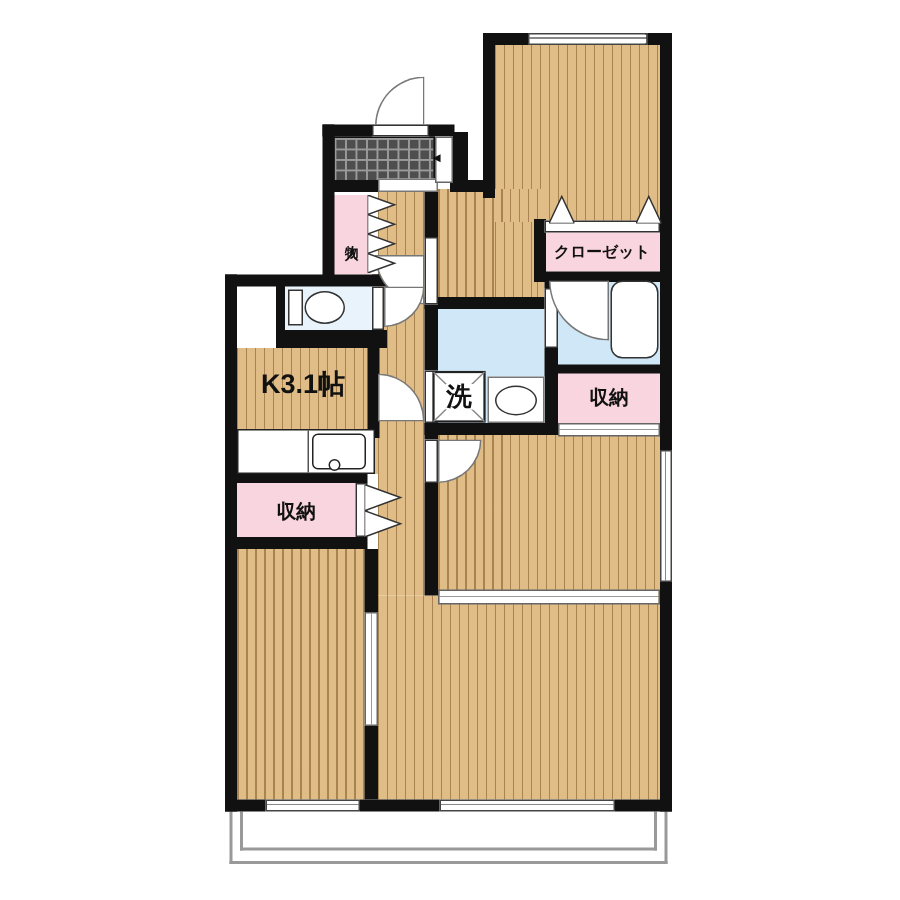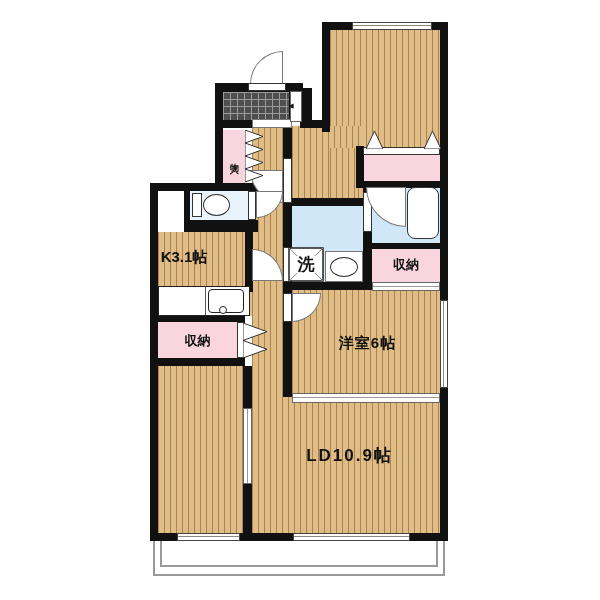--- a/index.html
+++ b/index.html
@@ -160,20 +160,19 @@
   </div>
 
   <div class="abs fix" style="left:325px;top:251px;width:38px;height:31px;border-width:1px;border-color:#777;"></div>
   <div class="abs" style="left:330px;top:257px;width:28px;height:20px;border:1px solid #333;border-radius:50%;background:#fff;"></div>
 
   <div class="abs" style="left:192px;top:193px;width:10px;height:24px;border:1px solid #333;background:#fff;"></div>
   <div class="abs" style="left:203px;top:194px;width:27px;height:22px;border:1px solid #333;border-radius:50%;background:#fff;"></div>
 
   <div class="abs" style="left:407px;top:187px;width:32px;height:52px;border:1.5px solid #333;border-radius:8px;background:#fff;"></div>
 
-  <div class="abs lbl" style="left:140px;top:246px;width:88px;height:20px;font-size:15px;">K3.1帖</div>
+  <div class="abs lbl" style="left:363px;top:158px;width:77px;height:20px;font-size:10.5px;">クローゼット</div>
+  <div class="abs lbl" style="left:158px;top:246px;width:88px;height:20px;font-size:18px;">K3.1帖</div>
   <div class="abs lbl" style="left:372px;top:254px;width:68px;height:20px;font-size:13px;">収納</div>
   <div class="abs lbl" style="left:158px;top:330px;width:79px;height:20px;font-size:13px;">収納</div>
   <div class="abs lbl vtext" style="left:224px;top:134px;width:20px;height:46px;font-size:9px;">物入</div>
-  <div class="abs lbl" style="left:300px;top:332px;width:135px;height:20px;font-size:15px;letter-spacing:1px;">洋室6帖</div>
-  <div class="abs lbl" style="left:262px;top:444px;width:175px;height:22px;font-size:17px;letter-spacing:2px;">LD10.9帖</div>
 
 </div>
 
 </body></html>

